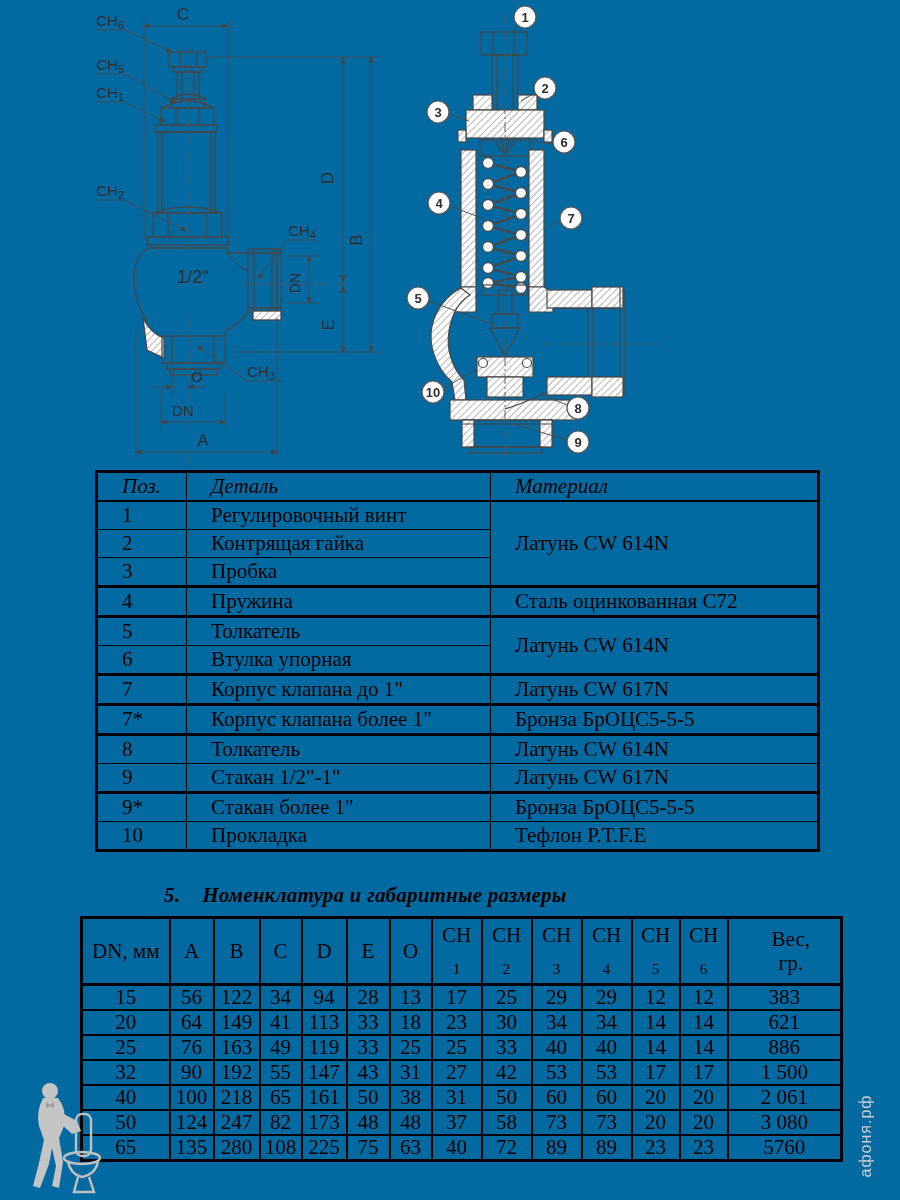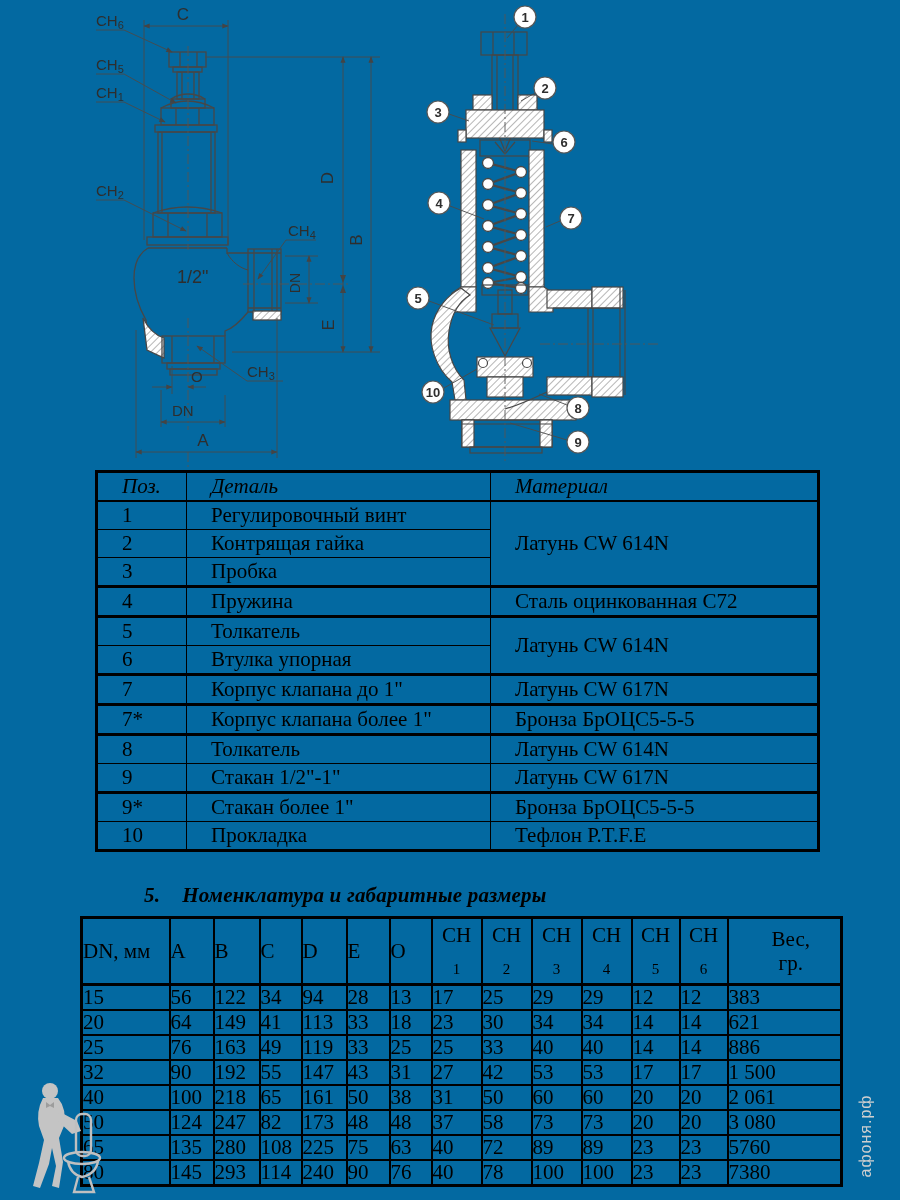--- a/index.html
+++ b/index.html
@@ -11,27 +11,27 @@
   #parts-table{position:absolute;left:95px;top:470px;width:722px;border-collapse:collapse;
     table-layout:fixed;font-size:21px;}
   #parts-table th,#parts-table td{border:1.6px solid #000;padding:0 0 0 24px;height:27px;
     text-align:left;vertical-align:middle;font-weight:normal;line-height:1.1;}
   #parts-table thead th{font-style:italic;border-bottom:2px solid #000;}
   #parts-table{border:3px solid #000;}
   #parts-table tr.thick-top td{border-top:3px solid #000;}
   #parts-table col.c-pos{width:90px;} #parts-table col.c-det{width:304px;} #parts-table col.c-mat{width:328px;}
 
   
-  .section-heading{position:absolute;left:144px;top:883px;font-size:21px;font-weight:bold;
+  .section-heading{position:absolute;left:164px;top:883px;font-size:21px;font-weight:bold;
     font-style:italic;letter-spacing:.2px;}
   .section-heading .num{margin-right:22px;}
 
   
   #dims-table{position:absolute;left:80px;top:916px;width:760px;border-collapse:collapse;
-    table-layout:fixed;font-size:21px;text-align:left;}
+    table-layout:fixed;font-size:21px;text-align:center;}
   #dims-table{border:3px solid #000;}
   #dims-table th,#dims-table td{border:2px solid #000;padding:0;vertical-align:middle;font-weight:normal;line-height:1.05;}
   #dims-table thead th{height:64px;border-bottom:3px solid #000;}
   #dims-table tbody td{height:23px;}
   .ch-head{display:flex;flex-direction:column;align-items:center;justify-content:space-between;height:54px;padding:3px 0;}
   .ch-head .sub{font-size:15px;}
   .two-line{display:flex;flex-direction:column;align-items:center;justify-content:center;gap:2px;margin-left:13px;}
 
   
   .wm-site{position:absolute;left:866px;top:1136px;transform:translate(-50%,-50%) rotate(-90deg);
@@ -562,36 +562,20 @@
           <td>75</td>
           <td>63</td>
           <td>40</td>
           <td>72</td>
           <td>89</td>
           <td>89</td>
           <td>23</td>
           <td>23</td>
           <td>5760</td>
         </tr>
-        <tr>
-          <td>80</td>
-          <td>145</td>
-          <td>293</td>
-          <td>114</td>
-          <td>240</td>
-          <td>90</td>
-          <td>76</td>
-          <td>40</td>
-          <td>78</td>
-          <td>100</td>
-          <td>100</td>
-          <td>23</td>
-          <td>23</td>
-          <td>7380</td>
-        </tr>
       </tbody>
   </table>
 
   <div class="wm-site">афоня.рф</div>
 
   <svg id="wm-logo" width="112" height="120" viewBox="0 0 112 120">
     <g fill="#c4c4c4" stroke="none">
       <circle cx="48" cy="13" r="8"></circle>
       <path d="M41,20 Q34,33 37,48 L42,62 L37,85 L31,108 L38,110 L47,86 L50,70 L54,88 L50,108 L57,110 L61,84 L57,60 L62,48 Q65,31 56,20 Z"></path>
       <path d="M56,33 L75,43 L79,53 L70,56 L57,44 Z"></path>

